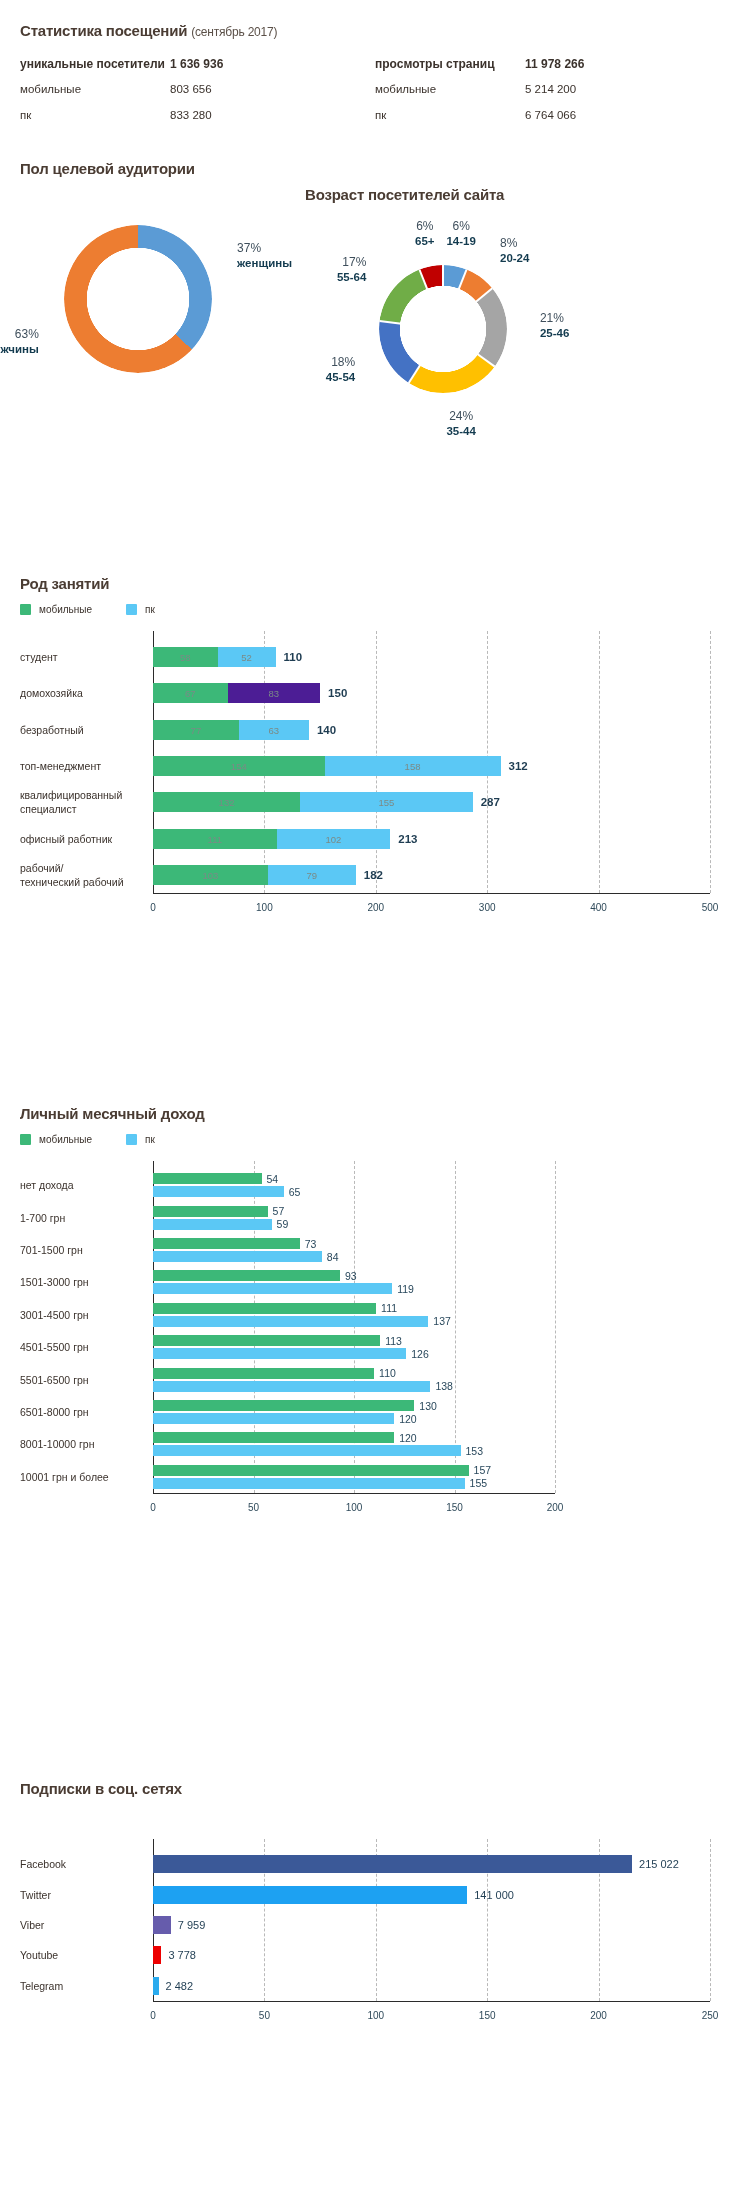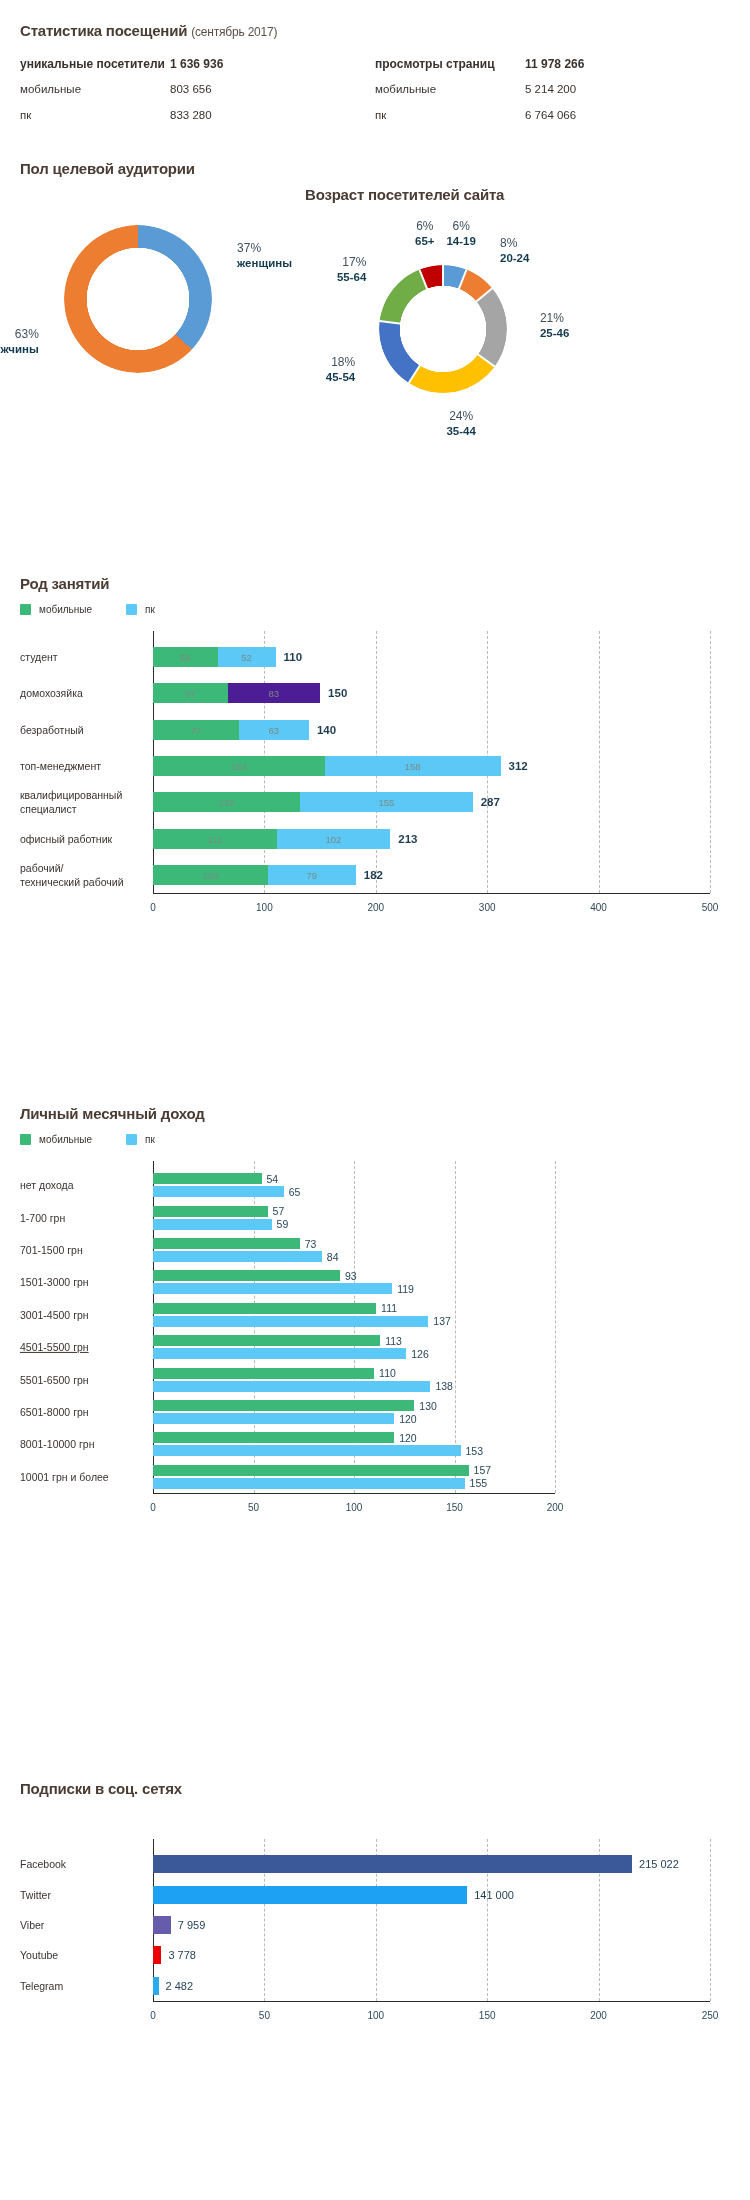--- a/index.html
+++ b/index.html
@@ -324,21 +324,21 @@
       <div class="cat-label" style="left: 0px; top: 121.4px; width: 121px; transform: translateY(-50%);">1501-3000 грн</div>
       <div style="position: absolute; left: 133px; top: 109.4px; width: 186.93px; height: 11px; background: rgb(60, 184, 120);"></div>
       <div class="bar-end-val" style="left: 324.93px; top: 114.9px;">93</div>
       <div style="position: absolute; left: 133px; top: 122.4px; width: 239.19px; height: 11px; background: rgb(91, 200, 245);"></div>
       <div class="bar-end-val" style="left: 377.19px; top: 127.9px;">119</div>
       <div class="cat-label" style="left: 0px; top: 153.8px; width: 121px; transform: translateY(-50%);">3001-4500 грн</div>
       <div style="position: absolute; left: 133px; top: 141.8px; width: 223.11px; height: 11px; background: rgb(60, 184, 120);"></div>
       <div class="bar-end-val" style="left: 361.11px; top: 147.3px;">111</div>
       <div style="position: absolute; left: 133px; top: 154.8px; width: 275.37px; height: 11px; background: rgb(91, 200, 245);"></div>
       <div class="bar-end-val" style="left: 413.37px; top: 160.3px;">137</div>
-      <div class="cat-label" style="left: 0px; top: 186.2px; width: 121px; transform: translateY(-50%); text-decoration: underline;">4501-5500 грн</div>
+      <div class="cat-label" style="left: 0px; top: 186.2px; width: 121px; transform: translateY(-50%);">4501-5500 грн</div>
       <div style="position: absolute; left: 133px; top: 174.2px; width: 227.13px; height: 11px; background: rgb(60, 184, 120);"></div>
       <div class="bar-end-val" style="left: 365.13px; top: 179.7px;">113</div>
       <div style="position: absolute; left: 133px; top: 187.2px; width: 253.26px; height: 11px; background: rgb(91, 200, 245);"></div>
       <div class="bar-end-val" style="left: 391.26px; top: 192.7px;">126</div>
       <div class="cat-label" style="left: 0px; top: 218.6px; width: 121px; transform: translateY(-50%);">5501-6500 грн</div>
       <div style="position: absolute; left: 133px; top: 206.6px; width: 221.1px; height: 11px; background: rgb(60, 184, 120);"></div>
       <div class="bar-end-val" style="left: 359.1px; top: 212.1px;">110</div>
       <div style="position: absolute; left: 133px; top: 219.6px; width: 277.38px; height: 11px; background: rgb(91, 200, 245);"></div>
       <div class="bar-end-val" style="left: 415.38px; top: 225.1px;">138</div>
       <div class="cat-label" style="left: 0px; top: 251px; width: 121px; transform: translateY(-50%);">6501-8000 грн</div>

